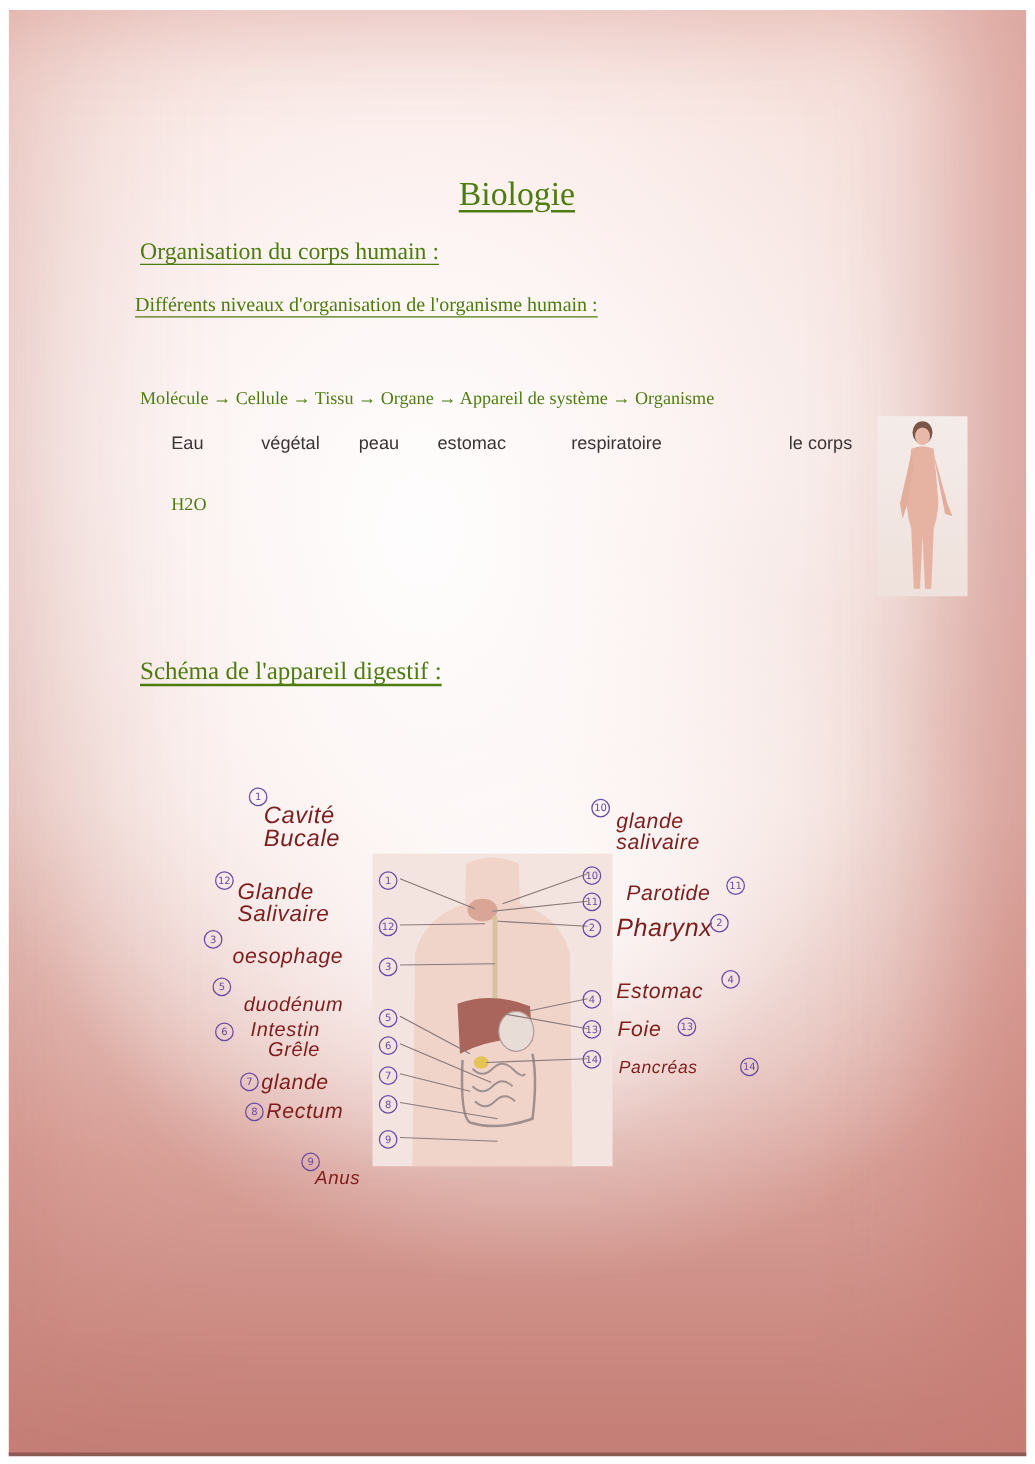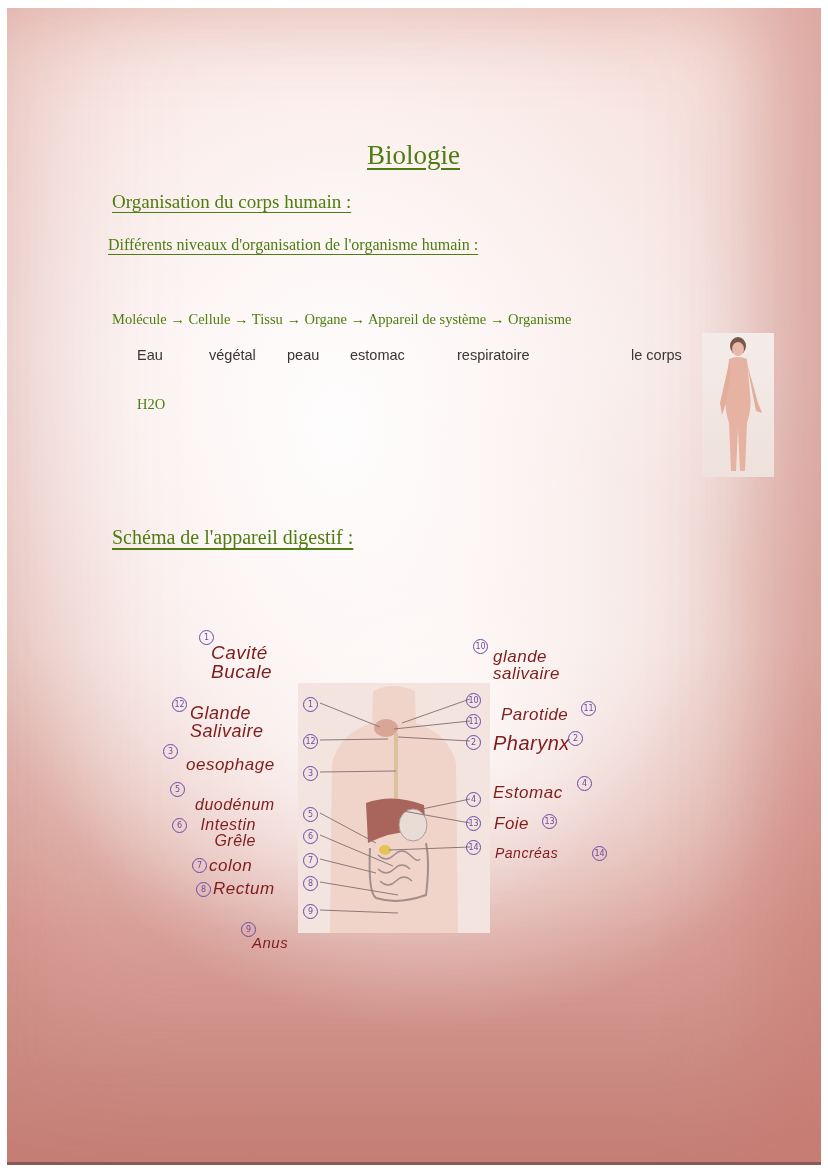--- a/index.html
+++ b/index.html
@@ -119,21 +119,21 @@
 <div class="hw" style="left:211px;top:643px;font-size:19px;width:80px">Cavité Bucale</div>
 <div class="num" style="left:172px;top:697px">12</div>
 <div class="hw" style="left:190px;top:704px;font-size:18px;width:100px">Glande Salivaire</div>
 <div class="num" style="left:163px;top:744px">3</div>
 <div class="hw" style="left:186px;top:756px;font-size:17px">oesophage</div>
 <div class="num" style="left:170px;top:782px">5</div>
 <div class="hw" style="left:195px;top:797px;font-size:16px">duodénum</div>
 <div class="num" style="left:172px;top:818px">6</div>
 <div class="hw" style="left:196px;top:817px;font-size:16px;width:60px;text-align:right">Intestin Grêle</div>
 <div class="num" style="left:192px;top:858px">7</div>
-<div class="hw" style="left:209px;top:857px;font-size:17px">colon</div>
+<div class="hw" style="left:209px;top:857px;font-size:17px">glande</div>
 <div class="num" style="left:196px;top:882px">8</div>
 <div class="hw" style="left:213px;top:880px;font-size:17px">Rectum</div>
 <div class="num" style="left:241px;top:922px">9</div>
 <div class="hw" style="left:252px;top:935px;font-size:15px">Anus</div>
 
 <div class="num" style="left:473px;top:639px">10</div>
 <div class="hw" style="left:493px;top:648px;font-size:17px;width:110px">glande salivaire</div>
 <div class="hw" style="left:501px;top:706px;font-size:17px">Parotide</div>
 <div class="num" style="left:581px;top:701px">11</div>
 <div class="hw" style="left:493px;top:733px;font-size:20px">Pharynx</div>

